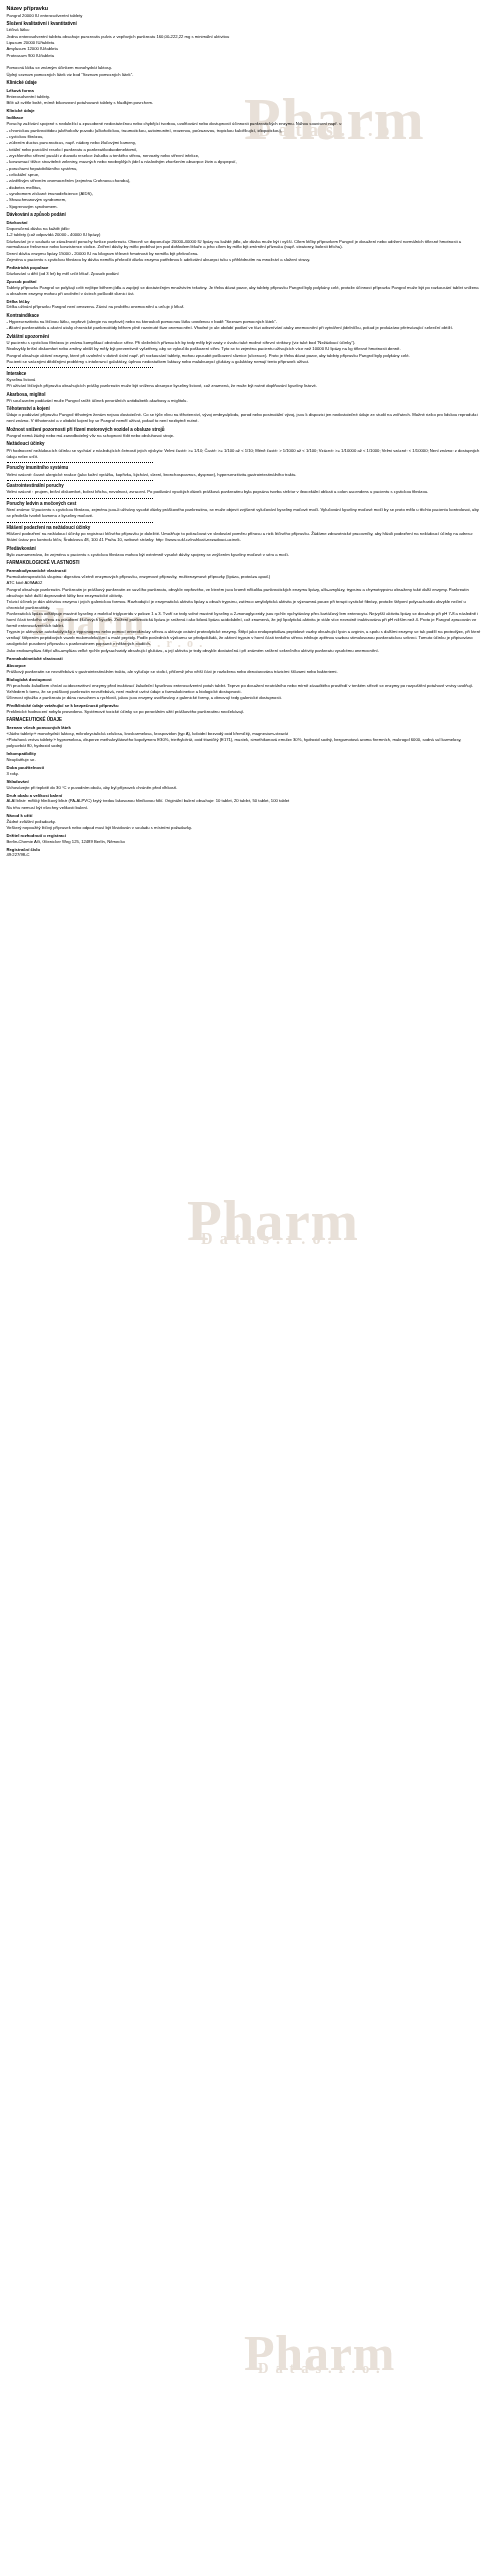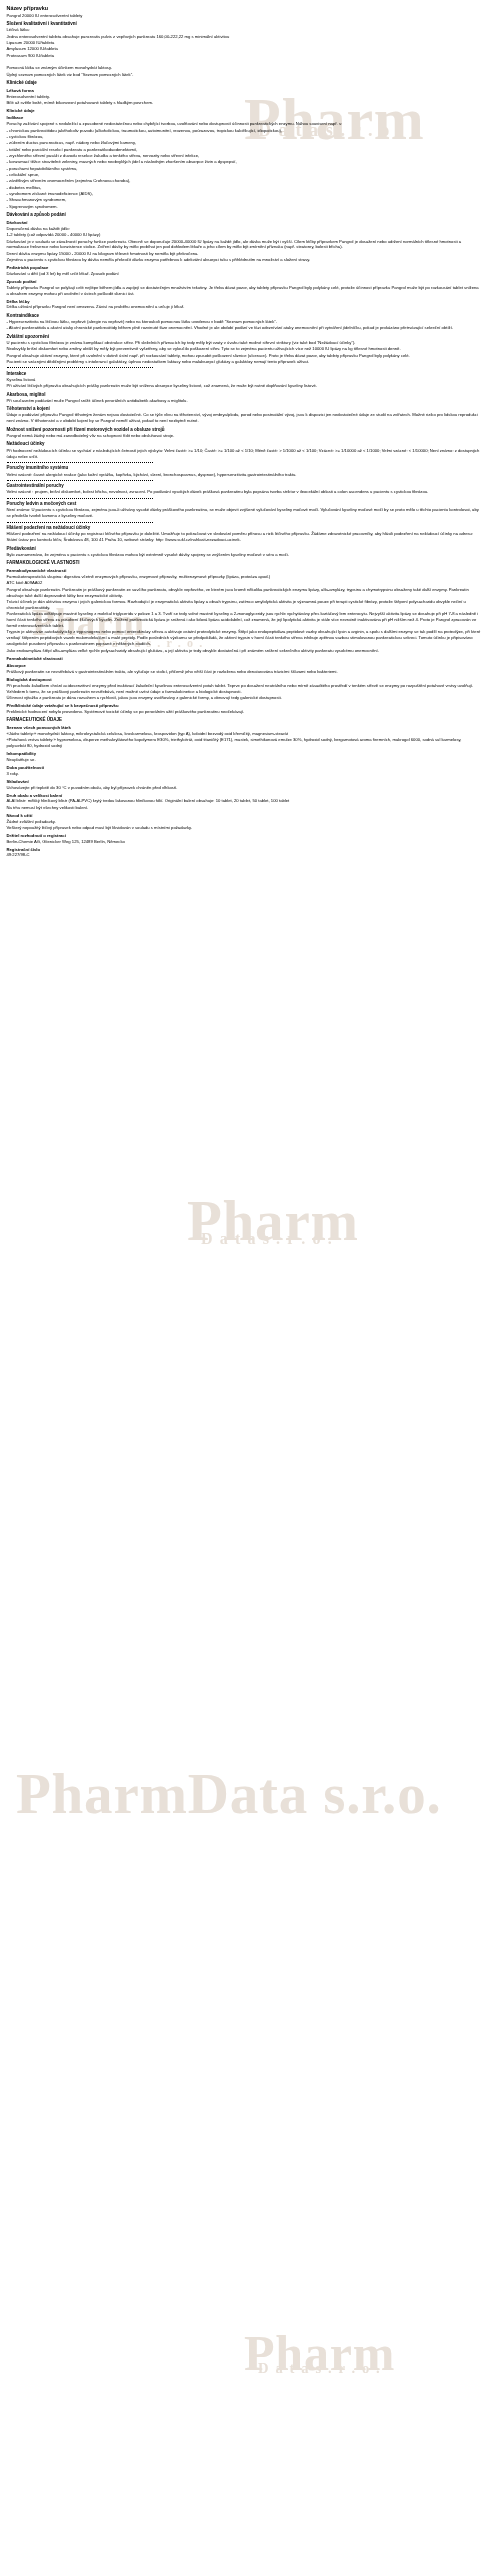--- a/index.html
+++ b/index.html
@@ -86,21 +86,20 @@
 <body>
 
 <div id="page">
 
   <div class="wm wm1">Pharm</div>
   <div class="wm wm2">D a t a   s . r . o .</div>
   <div class="wm wm3">Pharm</div>
   <div class="wm wm4">D a t a   s . r . o .</div>
   <div class="wm wm5">Pharm</div>
   <div class="wm wm6">D a t a   s . r . o .</div>
-  <div class="wm wm7">PharmData s.r.o.</div>
   <div class="wm wm9">Pharm</div>
   <div class="wm wm10">D a t a   s . r . o .</div>
 
   <div id="content">
     <h1 class="doc-title">Název přípravku</h1>
     <p class="subtitle">Pangrol 20000 IU enterosolventní tablety</p>
     <div id="sections">
         <section>
           <h2 class="sec">Složení kvalitativní i kvantitativní</h2>
           <p class="t">Léčivá látka:</p>

